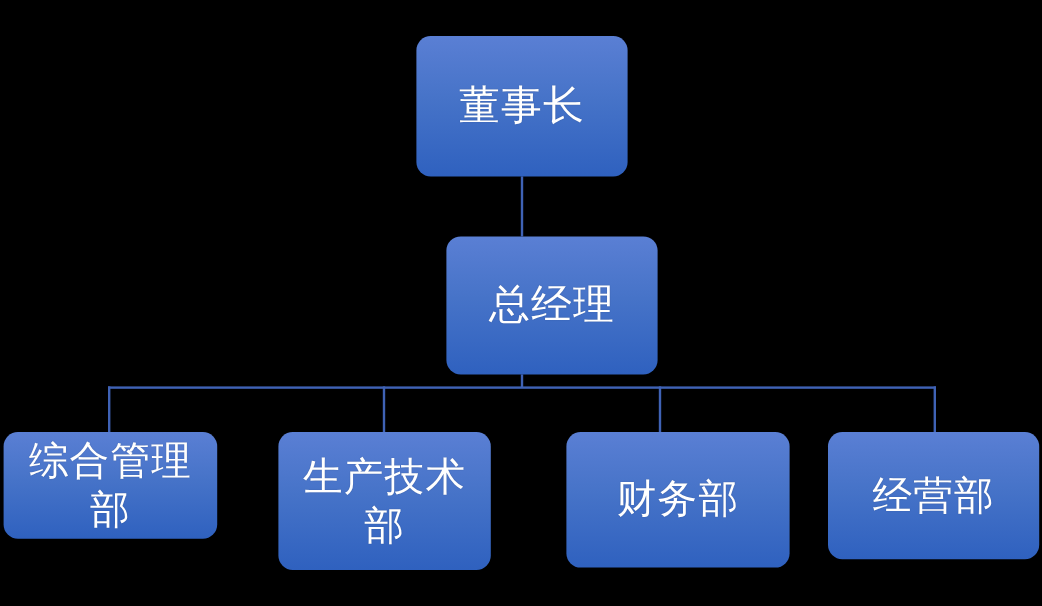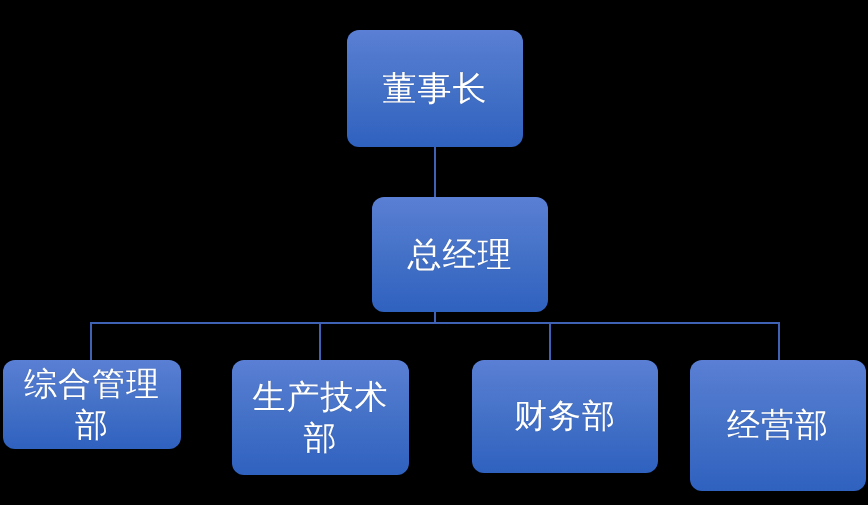--- a/index.html
+++ b/index.html
@@ -94,17 +94,17 @@
   </div>
 
   <div class="node level-3" style="left:232px; top:360px; width:177px; height:115px;">
     <span class="node-label">生产技术部</span>
   </div>
 
   <div class="node level-3" style="left:472px; top:360px; width:186px; height:113px;">
     <span class="node-label">财务部</span>
   </div>
 
-  <div class="node level-3" style="left:690px; top:360px; width:176px; height:131px;">
+  <div class="node level-3" style="left:690px; top:360px; width:176px; height:106px;">
     <span class="node-label">经营部</span>
   </div>
 
 </div>
 
 </body></html>

